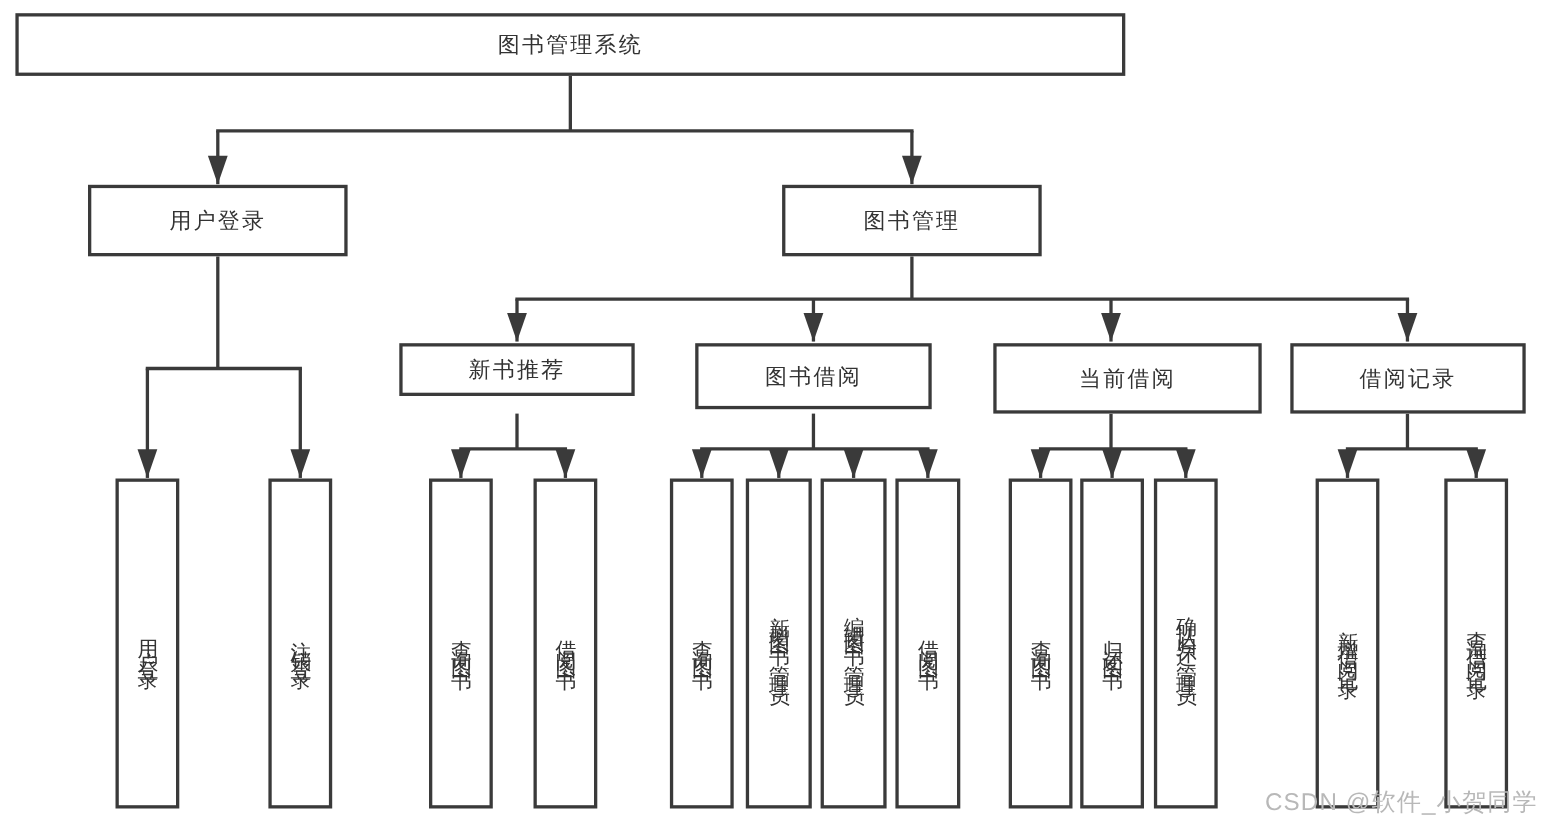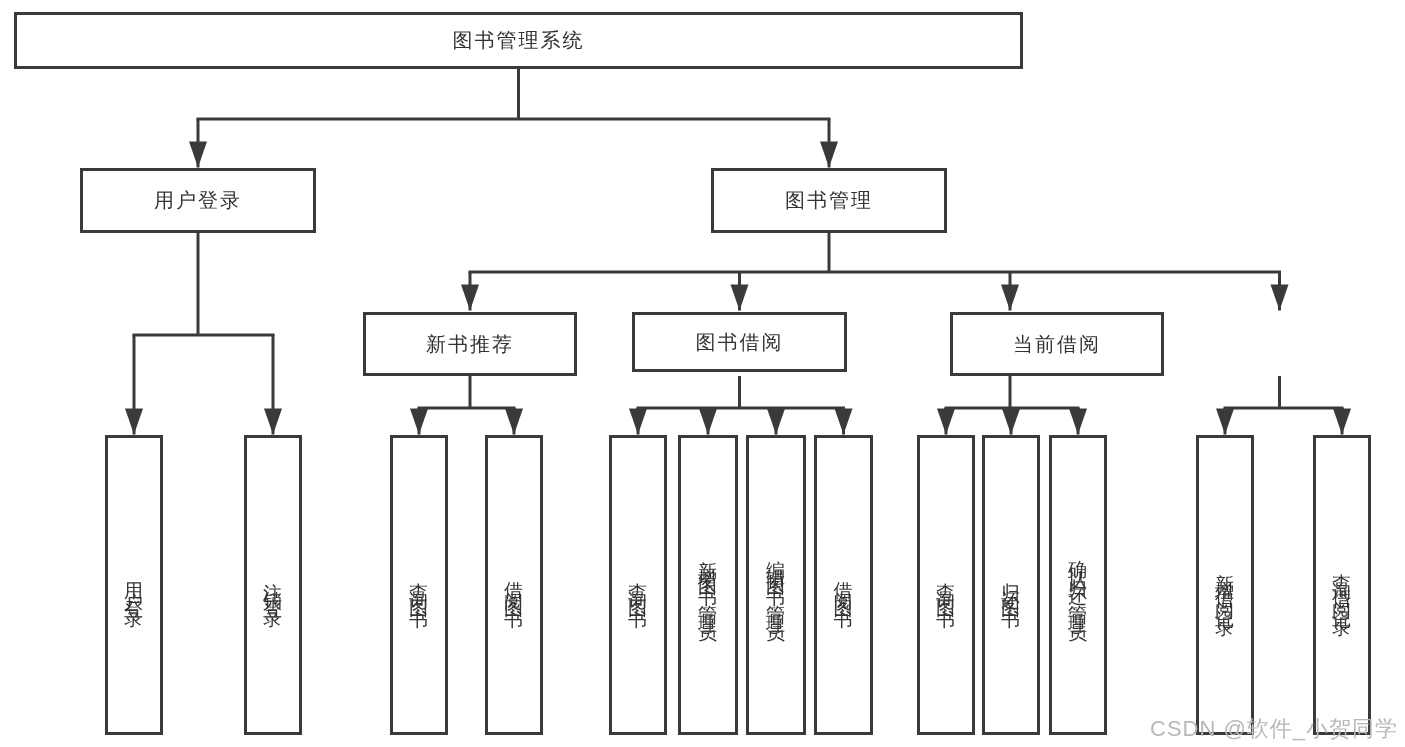--- a/index.html
+++ b/index.html
@@ -105,23 +105,24 @@
       <path d="M1225 408 V434.5" marker-end="url(#ah)"></path>
       <path d="M1342 408 V434.5" marker-end="url(#ah)"></path>
     </g>
   </svg>
 
   <div class="box h-box" style="left:14px;top:12px;width:1009px;height:57px">图书管理系统</div>
 
   <div class="box h-box" style="left:80px;top:168px;width:236px;height:65px">用户登录</div>
   <div class="box h-box" style="left:711px;top:168px;width:236px;height:65px">图书管理</div>
 
-  <div class="box h-box" style="left:363px;top:312px;width:214px;height:64px">新书推荐</div>
+  <div class="box h-box" style="left:363px;top:312px;width:214px;height:48px">新书推荐</div>
   <div class="box h-box" style="left:632px;top:312px;width:215px;height:60px">图书借阅</div>
-  <div class="box h-box" style="left:950px;top:312px;width:214px;height:64px">当前借阅</div>
+  <div class="box h-box" style="left:903px;top:312px;width:244px;height:64px">当前借阅</div>
+  <div class="box h-box" style="left:1173px;top:312px;width:214px;height:64px">借阅记录</div>
 
   <div class="box v-box" style="left:105px;top:435px;width:58px;height:300px">用户登录</div>
   <div class="box v-box" style="left:244px;top:435px;width:58px;height:300px">注销登录</div>
 
   <div class="box v-box" style="left:390px;top:435px;width:58px;height:300px">查询图书</div>
   <div class="box v-box" style="left:485px;top:435px;width:58px;height:300px">借阅图书</div>
 
   <div class="box v-box" style="left:609px;top:435px;width:58px;height:300px">查询图书</div>
   <div class="box v-box" style="left:678px;top:435px;width:60px;height:300px">新增图书（管理员）</div>
   <div class="box v-box" style="left:746px;top:435px;width:60px;height:300px">编辑图书（管理员）</div>

